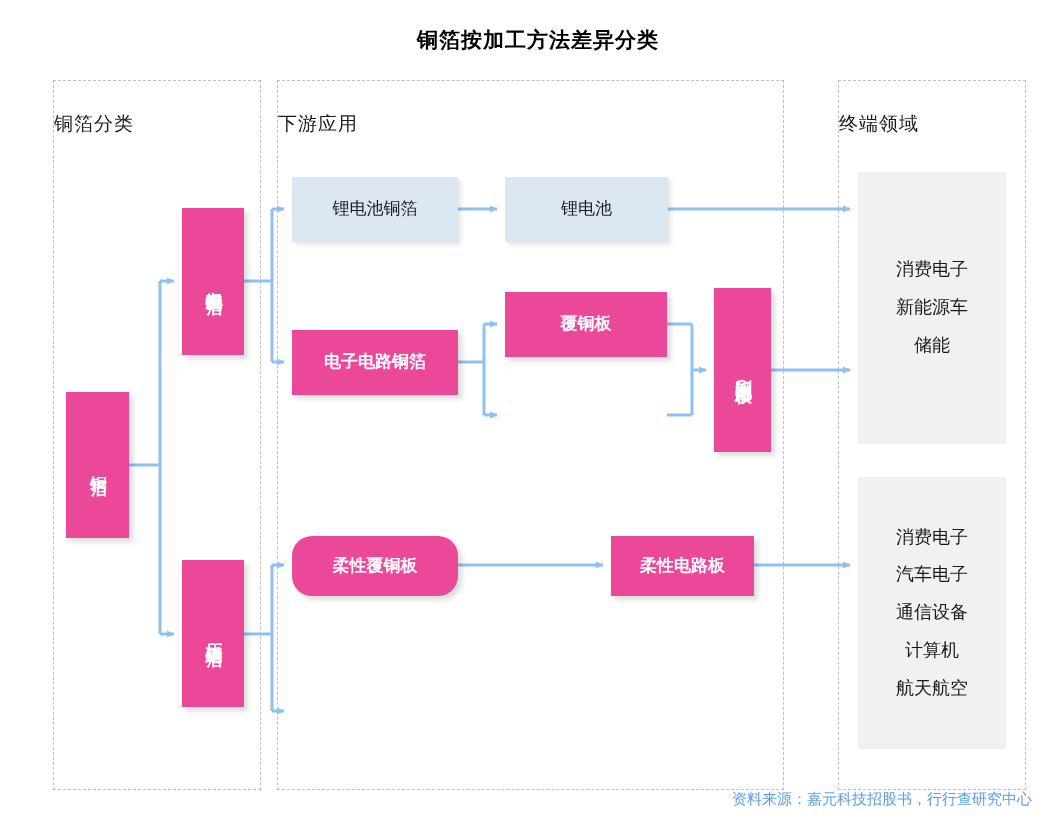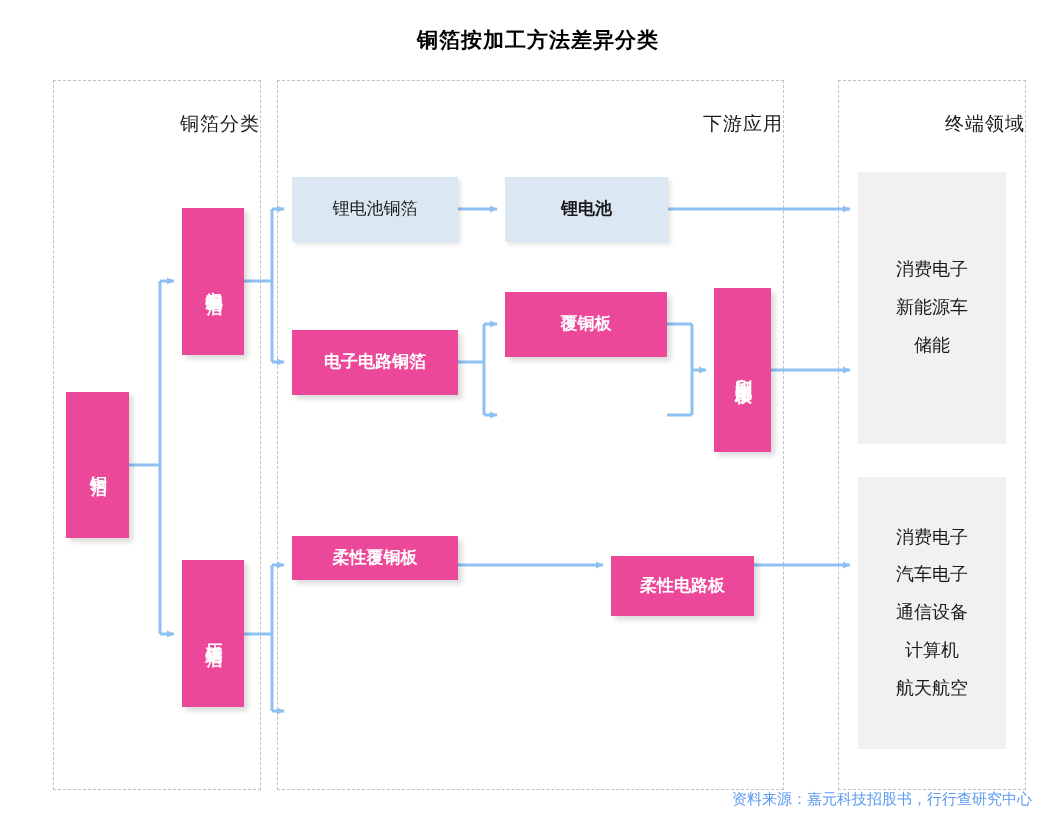--- a/index.html
+++ b/index.html
@@ -28,21 +28,21 @@
   }
   .panel {
     position: absolute;
     border: 1px dashed #c0c0c0;
     box-sizing: border-box;
   }
   .panel-title {
     position: absolute;
     width: 100%;
     top: 30px;
-    text-align: right;
+    text-align: left;
     font-size: 19px;
     color: #1a1a1a;
     letter-spacing: 1px;
   }
   #panel-left   { left: 53px;  top: 80px; width: 208px; height: 710px; }
   #panel-mid    { left: 277px; top: 80px; width: 507px; height: 710px; }
   #panel-right  { left: 838px; top: 80px; width: 188px; height: 710px; }
 
   .node {
     position: absolute;
@@ -80,27 +80,27 @@
   .node.gray .stack {
     display: block;
     line-height: 2.1;
   }
 
   #n-tongbo      { left: 66px;  top: 392px; width: 63px;  height: 146px; }
   #n-dianjie     { left: 182px; top: 208px; width: 62px;  height: 147px; }
   #n-yayan       { left: 182px; top: 560px; width: 62px;  height: 147px; }
 
   #n-lidianchitb { left: 292px; top: 177px; width: 166px; height: 65px; }
-  #n-lidianchi   { left: 505px; top: 177px; width: 163px; height: 65px; font-weight: bold; }
+  #n-lidianchi   { left: 505px; top: 177px; width: 163px; height: 65px; }
   #n-dzdltb      { left: 292px; top: 330px; width: 166px; height: 65px; }
   #n-futongban   { left: 505px; top: 292px; width: 162px; height: 65px; }
   #n-dcpbcl      { left: 505px; top: 383px; width: 162px; height: 65px; }
   #n-yinshua     { left: 714px; top: 288px; width: 57px;  height: 164px; }
-  #n-rxftb       { left: 292px; top: 536px; width: 166px; height: 44px; }
-  #n-rxdlb       { left: 611px; top: 536px; width: 143px; height: 60px; margin-top: 20px; }
+  #n-rxftb       { left: 292px; top: 536px; width: 166px; height: 60px; border-radius: 20px; }
+  #n-rxdlb       { left: 611px; top: 536px; width: 143px; height: 60px; }
   #n-zaidai      { left: 292px; top: 681px; width: 166px; height: 60px; }
 
   #n-end-top     { left: 858px; top: 172px; width: 148px; height: 272px; }
   #n-end-bottom  { left: 858px; top: 477px; width: 148px; height: 272px; }
 
   #flowsvg {
     position: absolute;
     left: 0; top: 0;
     width: 1060px;
     height: 832px;

